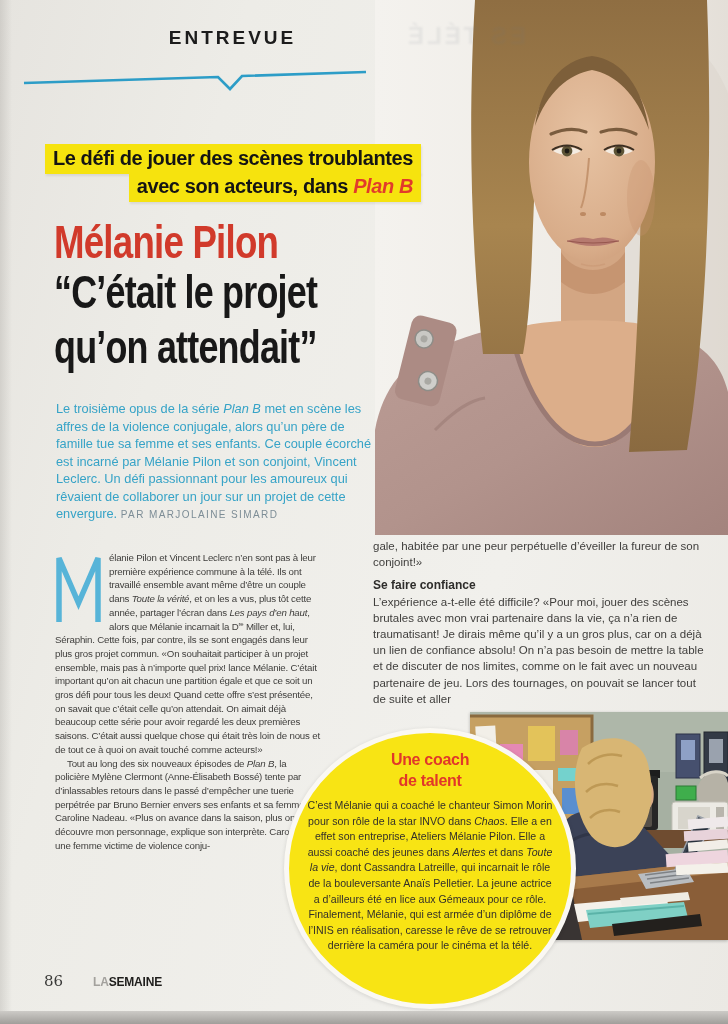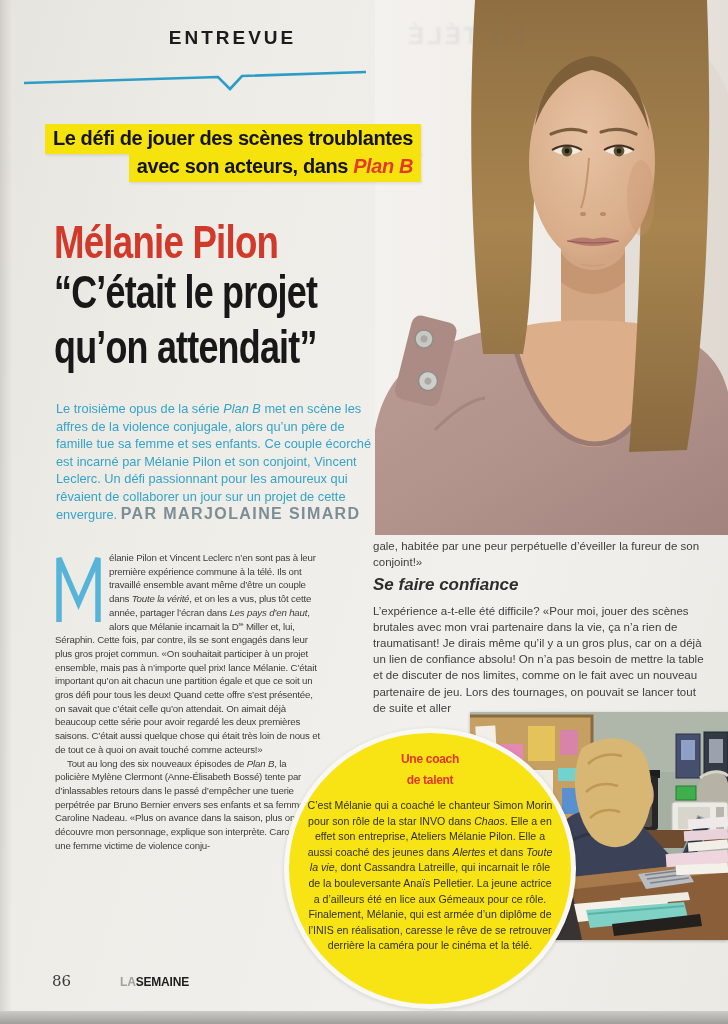--- a/index.html
+++ b/index.html
@@ -14,67 +14,67 @@
   
   .kicker{position:absolute;left:0;top:27px;width:465px;text-align:center;
     font-size:19px;font-weight:800;letter-spacing:3px;color:#1c1c1c;}
   .rule{position:absolute;left:22px;top:66px;z-index:4;}
 
   .ghost{position:absolute;left:336px;top:22px;width:190px;font-size:24px;font-weight:800;
     letter-spacing:3px;color:#6a7480;opacity:.10;transform:scaleX(-1);filter:blur(.8px);
     white-space:nowrap;z-index:2;}
 
   
-  .highlight{position:absolute;right:307px;top:124px;display:flex;flex-direction:column;
+  .highlight{position:absolute;right:307px;top:144px;display:flex;flex-direction:column;
     align-items:flex-end;z-index:4;white-space:nowrap;}
   .hl-line{display:inline-block;background:#f6e30e;color:#141414;font-size:20px;font-weight:800;
     letter-spacing:-.4px;padding:2px 8px 4px;line-height:24px;box-shadow:1px 2px 2px rgba(0,0,0,.08);}
   .hl-line + .hl-line{margin-top:-2px;}
   .seg-redi{color:#e23b2b;font-style:italic;}
 
   
   .name{position:absolute;left:54px;top:214px;margin:0;font-size:47px;font-weight:800;
     letter-spacing:-1px;color:#d13a2b;transform:scaleX(.78);transform-origin:left top;
     white-space:nowrap;z-index:4;}
   .quote{position:absolute;left:54px;top:265px;margin:0;font-size:46px;line-height:55px;
     font-weight:800;letter-spacing:-1px;color:#181818;transform:scaleX(.78);
     transform-origin:left top;white-space:nowrap;z-index:4;}
 
   
   .intro{position:absolute;left:56px;top:400px;width:322px;margin:0;font-size:12.8px;
     line-height:17.5px;color:#36a3c7;font-weight:500;z-index:4;}
-  .byline{font-size:16px;letter-spacing:1.4px;color:#7d8d96;font-weight:700;}
+  .byline{font-size:10px;letter-spacing:1.4px;color:#7d8d96;font-weight:400;}
 
   
   .col{position:absolute;color:#3f3e3c;z-index:3;}
   .col p{margin:0;}
   .col1{left:55px;top:551px;width:266px;font-size:9.7px;line-height:13.7px;letter-spacing:-.02em;}
   .col1 .indent{text-indent:12px;}
   .col2{left:373px;top:538px;width:336px;font-size:11.5px;line-height:16.2px;}
-  .col2 h3{margin:7px 0 9px;font-size:17px;font-weight:700;color:#2e2d2b;font-style:italic;}
+  .col2 h3{margin:7px 0 0;font-size:12px;font-weight:700;color:#2e2d2b;}
   .dropcap{float:left;width:47px;height:71px;margin:2px 7px 0 0;}
   .seg-i{font-style:italic;}
   .seg-sup{font-size:.62em;vertical-align:super;line-height:0;}
 
   
   .portrait{position:absolute;left:375px;top:0;width:353px;height:535px;overflow:hidden;z-index:1;}
   .scene{position:absolute;left:470px;top:712px;width:258px;height:228px;overflow:hidden;z-index:2;
     box-shadow:0 1px 3px rgba(0,0,0,.25);}
 
   
   .bubble{position:absolute;left:284px;top:728px;width:292px;height:281px;border-radius:50%;
     background:#f8e414;border:5px solid #faf8f3;box-sizing:border-box;z-index:5;
     text-align:center;padding-top:16px;box-shadow:0 1px 4px rgba(0,0,0,.12);}
-  .bubble-title span{display:block;font-size:12px;line-height:21px;font-weight:800;
+  .bubble-title span{display:block;font-size:16px;line-height:21px;font-weight:800;
     letter-spacing:-.3px;color:#e1372a;}
   .bubble p{margin:7px auto 0;width:250px;font-size:10.6px;line-height:15.6px;
     color:#33302a;font-weight:500;text-align:center;}
 
   
-  .footer{position:absolute;left:52px;top:972px;display:flex;align-items:baseline;gap:27px;z-index:6;}
+  .footer{position:absolute;left:44px;top:972px;display:flex;align-items:baseline;gap:8px;z-index:6;}
   .pagenum{font-family:"DejaVu Serif", serif;font-size:15px;color:#3a3a38;}
   .logo{font-size:12px;font-weight:800;letter-spacing:-.2px;margin-left:22px;}
   .logo .la{color:#a3a19d;} .logo .semaine{color:#1f1e1c;}
 </style>
 </head>
 <body>
 
 <div class="page">
 
   <div class="ghost">ES TÉLÉ</div>

